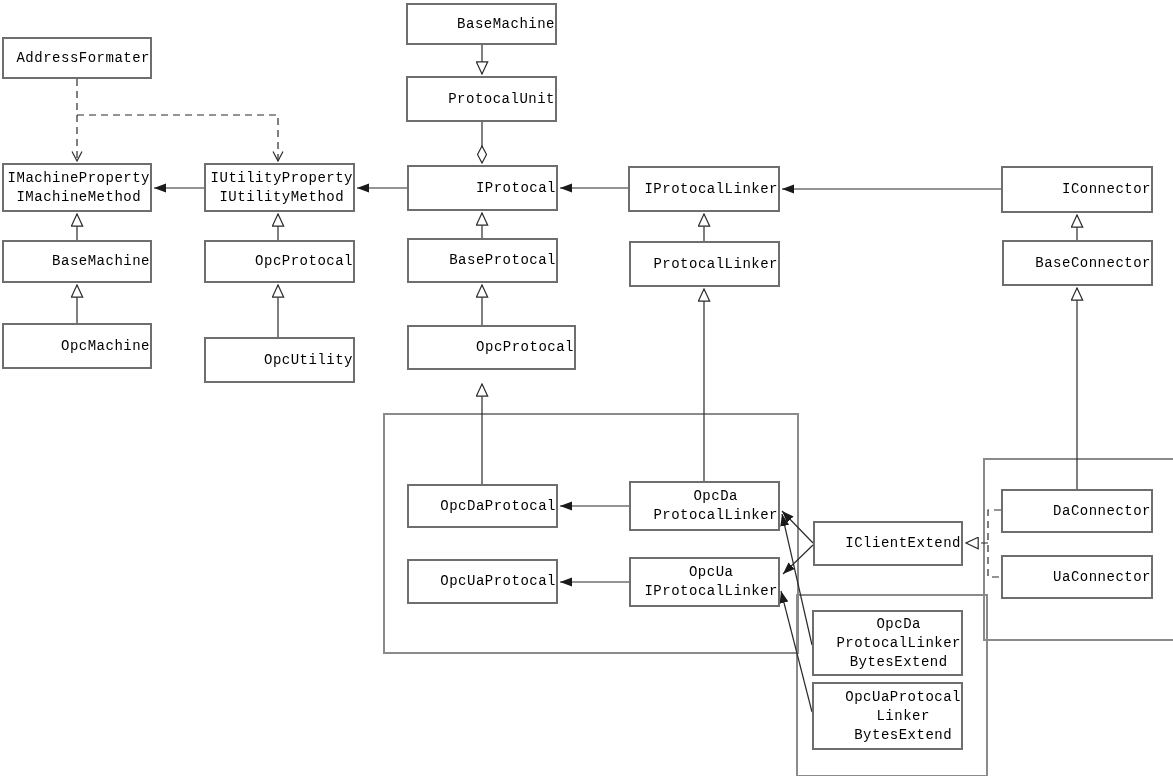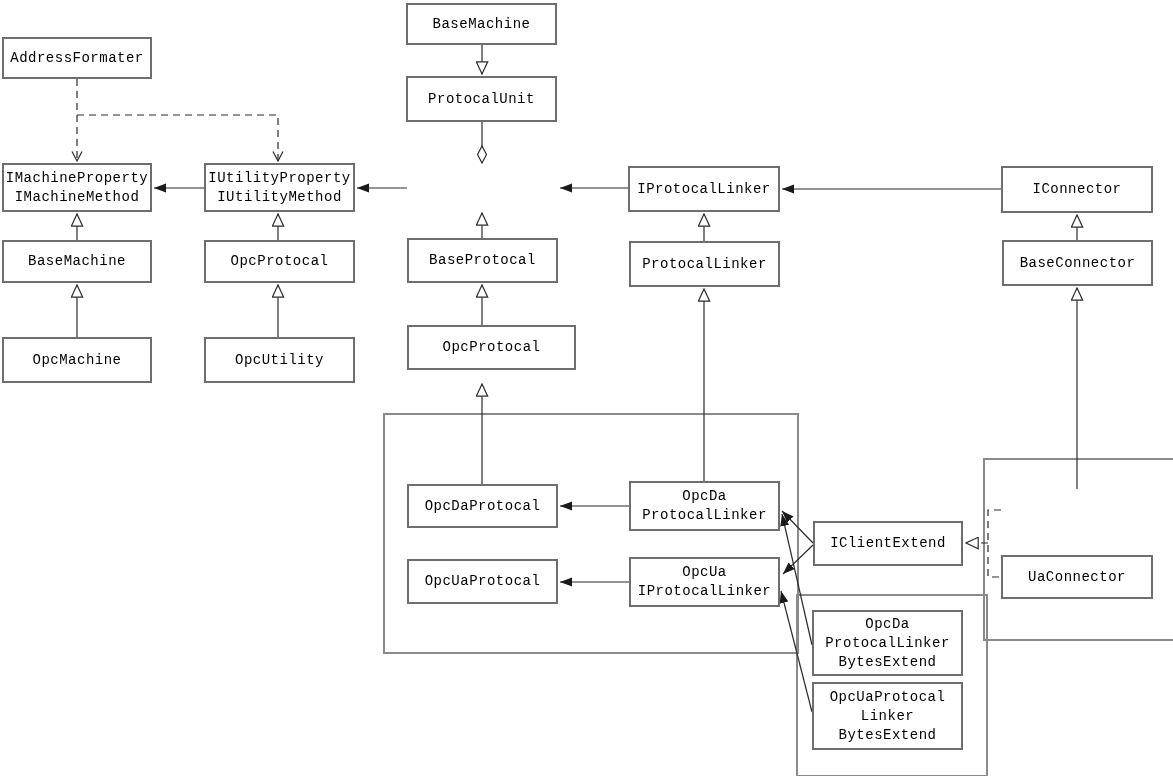--- a/index.html
+++ b/index.html
@@ -19,21 +19,21 @@
   #edges{
     position:absolute;left:0;top:0;
     z-index:2;
     pointer-events:none;
   }
   .node{
     position:absolute;
     background:#ffffff;
     border:2px solid #6e6e6e;
     box-sizing:border-box;
-    display:flex;align-items:center;justify-content:center;
+    display:flex;align-items:center;justify-content:flex-end;
     z-index:3;
   }
   .lbl{
     white-space:pre-line;
     text-align:center;
     font-size:14px;
     line-height:19px;
     color:#000000;
     letter-spacing:0.5px;
   }
@@ -108,31 +108,34 @@
   <div class="node" style="left:204px;top:163px;width:151px;height:49px">
       <span class="lbl">IUtilityProperty
 IUtilityMethod</span>
     </div>
   <div class="node" style="left:2px;top:240px;width:150px;height:43px">
       <span class="lbl">BaseMachine</span>
     </div>
   <div class="node" style="left:204px;top:240px;width:151px;height:43px">
       <span class="lbl">OpcProtocal</span>
     </div>
-  <div class="node" style="left:2px;top:337px;width:150px;height:46px">
+  <div class="node" style="left:2px;top:323px;width:150px;height:46px">
       <span class="lbl">OpcMachine</span>
     </div>
   <div class="node" style="left:204px;top:337px;width:151px;height:46px">
       <span class="lbl">OpcUtility</span>
     </div>
   <div class="node" style="left:406px;top:3px;width:151px;height:42px">
       <span class="lbl">BaseMachine</span>
     </div>
   <div class="node" style="left:406px;top:76px;width:151px;height:46px">
       <span class="lbl">ProtocalUnit</span>
+    </div>
+  <div class="node" style="left:407px;top:165px;width:151px;height:46px">
+      <span class="lbl">IProtocal</span>
     </div>
   <div class="node" style="left:628px;top:166px;width:152px;height:46px">
       <span class="lbl">IProtocalLinker</span>
     </div>
   <div class="node" style="left:407px;top:238px;width:151px;height:45px">
       <span class="lbl">BaseProtocal</span>
     </div>
   <div class="node" style="left:629px;top:241px;width:151px;height:46px">
       <span class="lbl">ProtocalLinker</span>
     </div>
@@ -155,20 +158,23 @@
     </div>
   <div class="node" style="left:813px;top:521px;width:150px;height:45px">
       <span class="lbl">IClientExtend</span>
     </div>
   <div class="node" style="left:1001px;top:166px;width:152px;height:47px">
       <span class="lbl">IConnector</span>
     </div>
   <div class="node" style="left:1002px;top:240px;width:151px;height:46px">
       <span class="lbl">BaseConnector</span>
     </div>
+  <div class="node" style="left:1001px;top:489px;width:152px;height:44px">
+      <span class="lbl">DaConnector</span>
+    </div>
   <div class="node" style="left:1001px;top:555px;width:152px;height:44px">
       <span class="lbl">UaConnector</span>
     </div>
   <div class="node" style="left:812px;top:610px;width:151px;height:66px">
       <span class="lbl">OpcDa
 ProtocalLinker
 BytesExtend</span>
     </div>
   <div class="node" style="left:812px;top:682px;width:151px;height:68px">
       <span class="lbl">OpcUaProtocal

